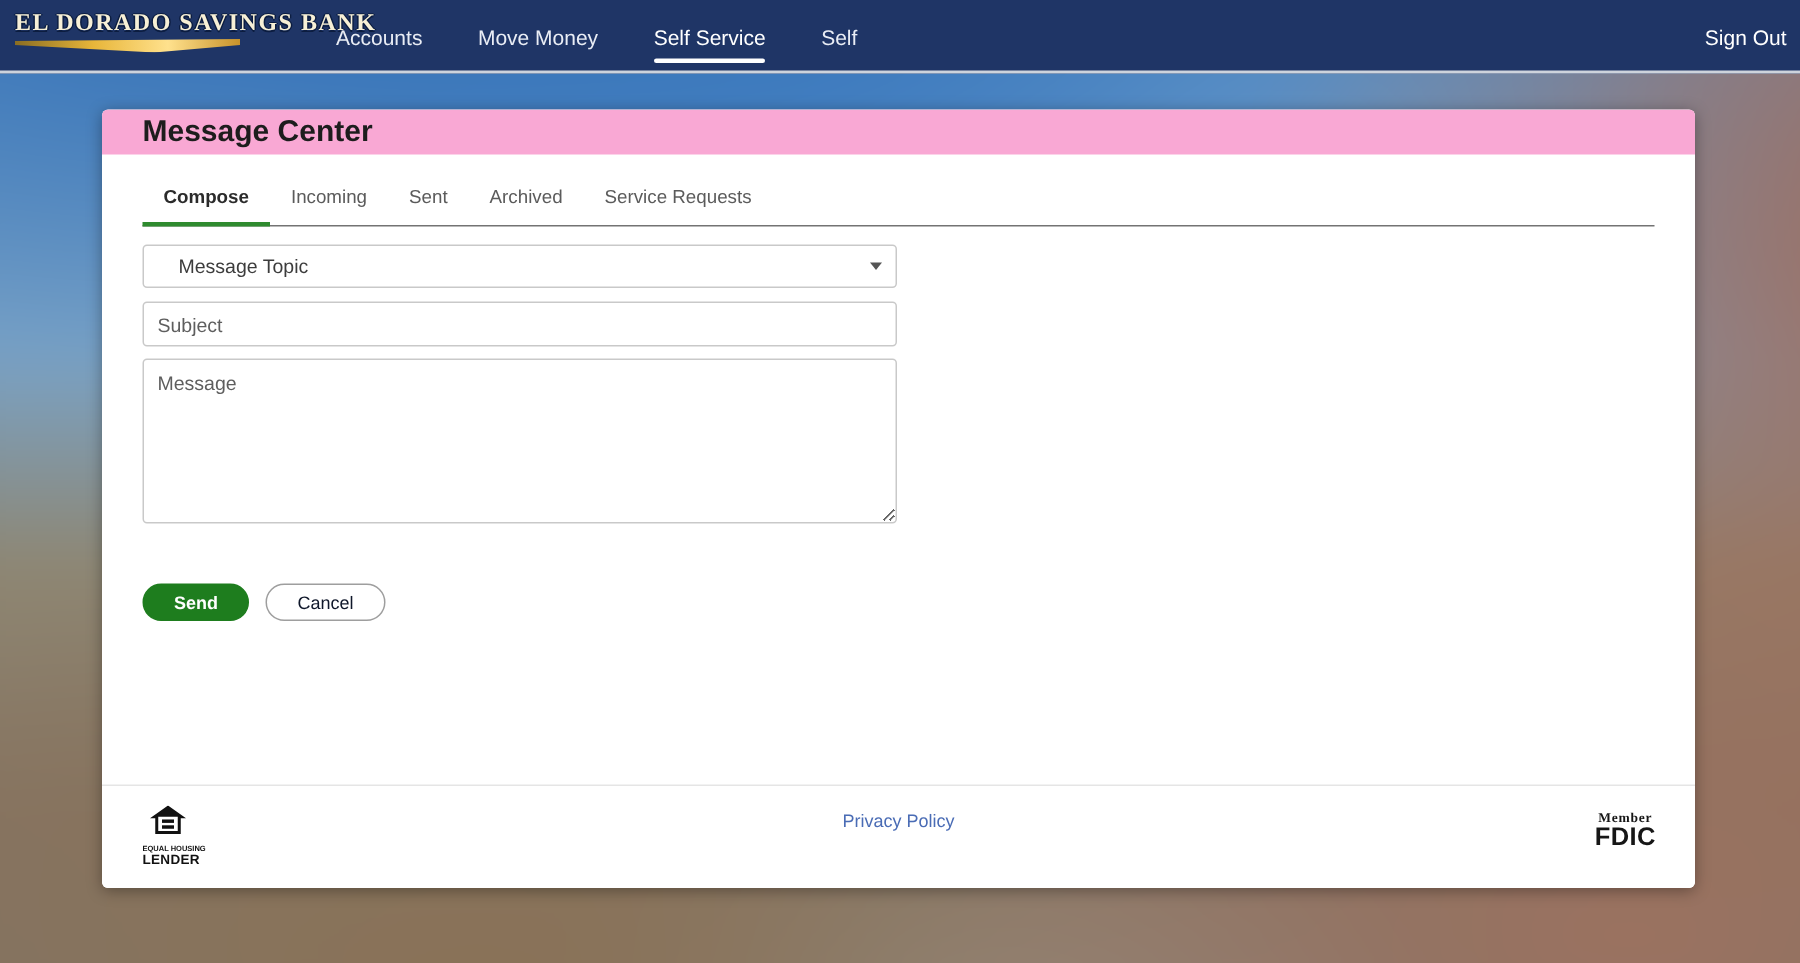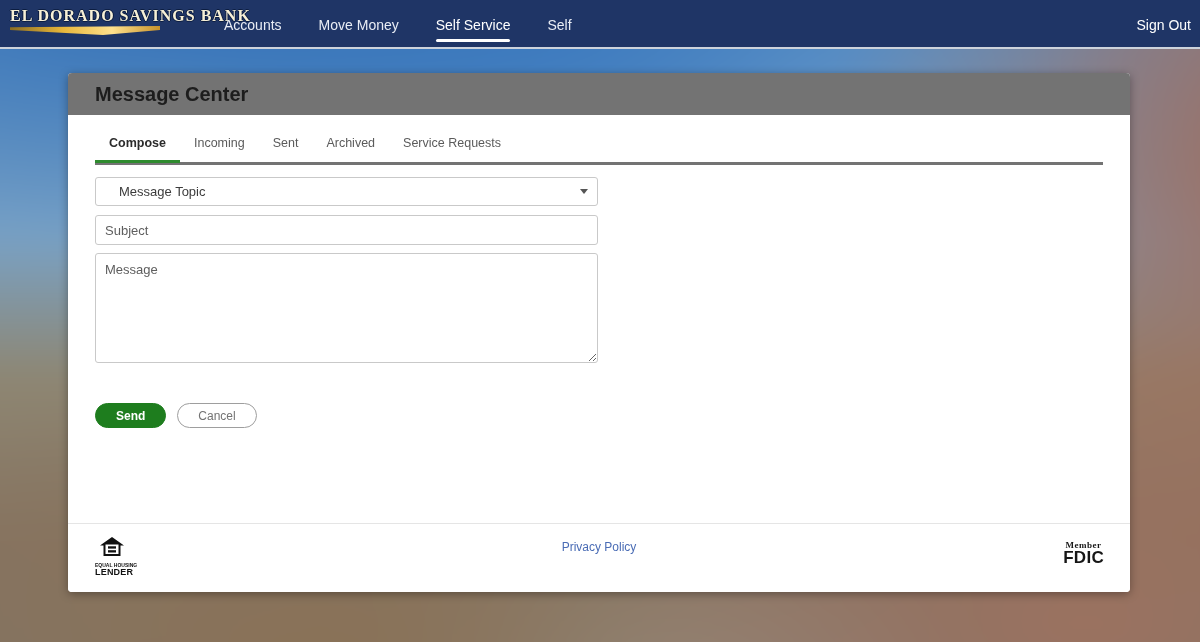--- a/index.html
+++ b/index.html
@@ -57,28 +57,28 @@
   }
 
   
   .card {
     position: absolute; left: 68px; top: 73px; width: 1062px; height: 519px;
     background: #ffffff; border-radius: 4px; z-index: 5;
     box-shadow: 0 2px 10px rgba(0,0,0,0.35);
     overflow: hidden;
   }
   .card-header {
-    height: 42px; background: #737373;
+    height: 30px; background: #f9a8d4;
     display: flex; align-items: center; padding: 0 27px;
   }
   .card-title { font-size: 20px; font-weight: 700; color: #1d1d1d; }
 
   .tabs {
     margin: 0 27px; display: flex;
-    border-bottom: 3px solid #737373;
+    border-bottom: 1px solid #737373;
   }
   .tab {
     padding: 21px 14px 10px; font-size: 12.5px; color: #5b5b5b;
     cursor: pointer; white-space: nowrap; margin-bottom: -1px;
   }
   .tab.active {
     color: #2b2b2b; font-weight: 700;
     border-bottom: 3px solid #2e8b2e;
   }
 
@@ -105,21 +105,21 @@
     padding: 8px 9px; font-size: 13px; color: #333; resize: vertical;
     font-family: "Liberation Sans", sans-serif; outline: none; display: block;
   }
   .btn-row { margin: 40px 27px 0; display: flex; gap: 11px; }
   .btn {
     height: 25px; border-radius: 13px; font-size: 12px; font-weight: 700;
     padding: 0 20px; cursor: pointer; font-family: "Liberation Sans", sans-serif;
     display: flex; align-items: center;
   }
   .btn-send { background: #1e7d1e; color: #ffffff; border: 1px solid #1e7d1e; }
-  .btn-cancel { background: #ffffff; color: #737373; border: 1px solid #9e9e9e; font-weight: 400; }
+  .btn-cancel { background: #ffffff; color: #0f172a; border: 1px solid #9e9e9e; font-weight: 400; }
 
   
   .card-footer {
     position: absolute; left: 0; right: 0; bottom: 0; height: 69px;
     border-top: 1px solid #e5e5e5; background: #ffffff;
     padding: 13px 26px 0 27px;
   }
   .ehl { float: left; width: 34px; text-align: center; color: #111; }
   .ehl-line1 { font-size: 5px; font-weight: 700; letter-spacing: 0px; line-height: 5px; margin-top: 1px; white-space: nowrap; }
   .ehl-line2 { font-size: 9px; font-weight: 700; line-height: 8px; letter-spacing: 0.2px; }

